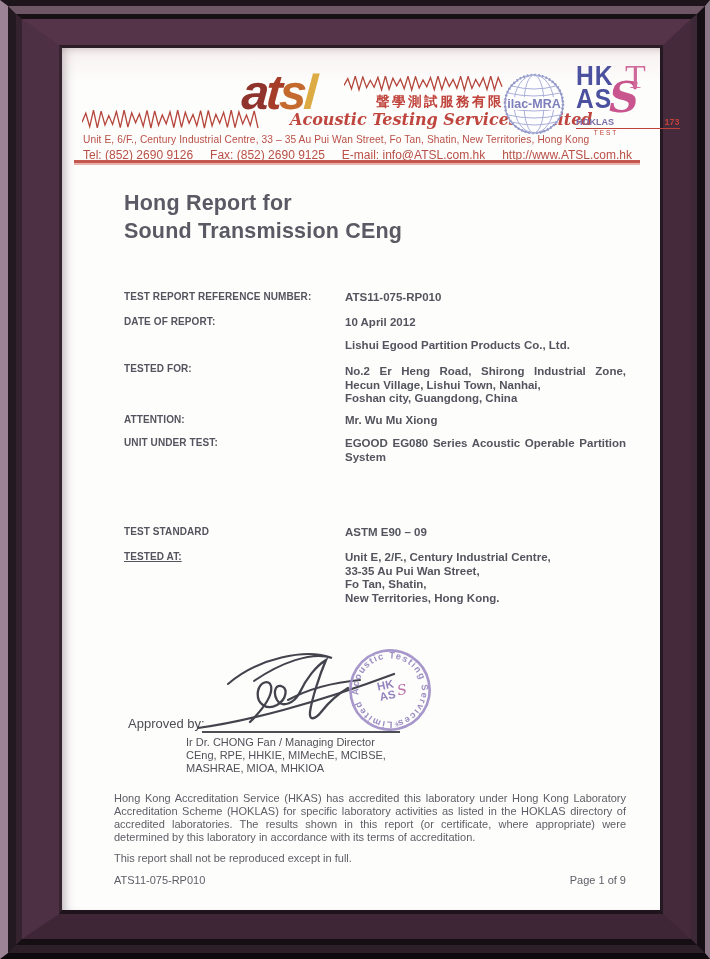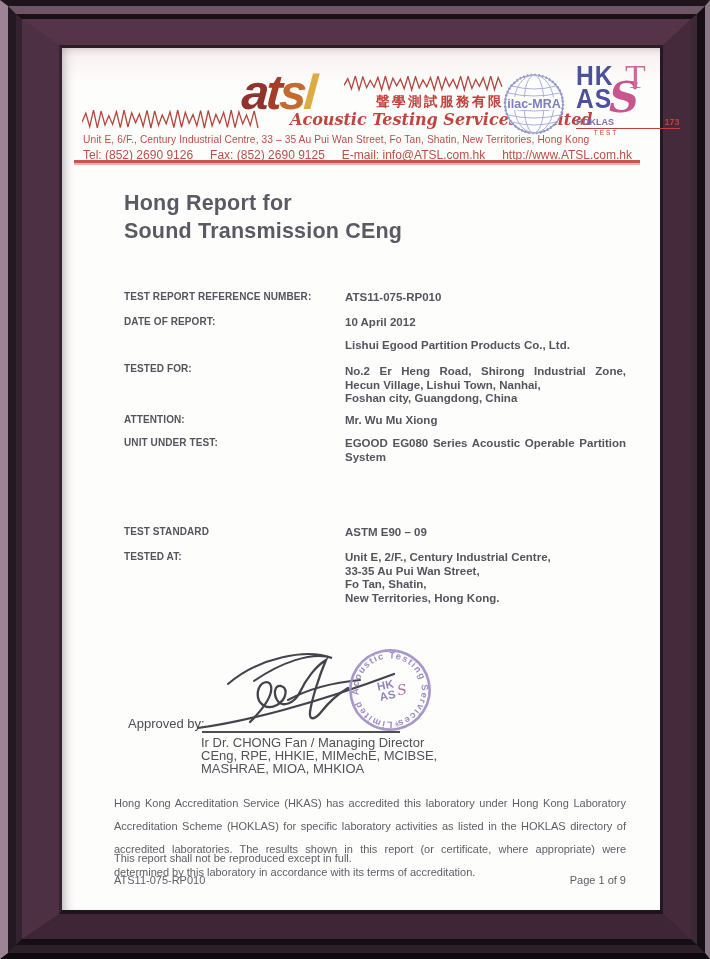--- a/index.html
+++ b/index.html
@@ -66,26 +66,26 @@
   
   .lbl { position:absolute; left:62px; font-size:10px; font-weight:bold; color:#54545e;
          letter-spacing:.1px; white-space:nowrap; }
   .val { position:absolute; left:283px; width:281px; font-size:11.5px; font-weight:bold;
          color:#54545e; line-height:13.5px; white-space:pre-line; }
   .just { text-align:justify; }
 
   
   .approved-by { left:66px; top:668px; font-size:13px; color:#4c4c55; }
   .sig-line { left:140px; top:683px; width:198px; height:1.8px; background:#4d4d55; }
-  .signatory-block { left:139px; top:688px; font-size:13px; color:#515159; line-height:13px; }
+  .signatory-block { left:124px; top:688px; font-size:11px; color:#515159; line-height:13px; }
   .sig-svg { left:130px; top:594px; }
   .stamp { left:284px; top:598px; transform:rotate(-12deg); opacity:.92; }
 
   
-  .accred { left:52px; top:744px; width:512px; font-size:11px; line-height:23px;
+  .accred { left:52px; top:744px; width:512px; font-size:11px; line-height:13px;
             color:#5d5d66; text-align:justify; }
   .repro { left:52px; top:804px; font-size:11px; color:#5d5d66; }
   .bottom-row { left:52px; top:826px; width:512px; display:flex; justify-content:space-between;
                 font-size:11px; color:#5d5d66; }
 </style>
 </head>
 <body>
 
 <div class="scene">
   <div class="f1">
@@ -165,21 +165,21 @@
 
       <div class="lbl" style="top:366px;">ATTENTION:</div>
       <div class="val" style="top:366px;">Mr. Wu Mu Xiong</div>
 
       <div class="lbl" style="top:389px;">UNIT UNDER TEST:</div>
       <div class="val just" style="top:389px;">EGOOD EG080 Series Acoustic Operable Partition System</div>
 
       <div class="lbl" style="top:478px;">TEST STANDARD</div>
       <div class="val" style="top:478px;">ASTM E90 – 09</div>
 
-      <div class="lbl" style="top:503px;">TESTED AT:</div>
+      <div class="lbl" style="top:503px;text-decoration:underline;">TESTED AT:</div>
       <div class="val" style="top:503px;">Unit E, 2/F., Century Industrial Centre,
 33-35 Au Pui Wan Street,
 Fo Tan, Shatin,
 New Territories, Hong Kong.</div>
 
       <svg class="abs sig-svg" width="214" height="94" viewBox="0 0 214 94">
         <g stroke="#43434d" fill="none" stroke-linecap="round">
           <path stroke-width="2.2" d="M6,86 C52,80 122,62 202,32"></path>
           <path stroke-width="2" d="M36,42 C66,16 114,6 140,16 C120,9 88,21 62,39"></path>
           <path stroke-width="2.3" d="M58,80 C72,66 81,53 79,44 C77,37 68,40 66,49 C64,61 74,69 85,63 C95,57 96,46 89,44 C83,43 81,51 85,58 C90,66 102,62 108,50"></path>

